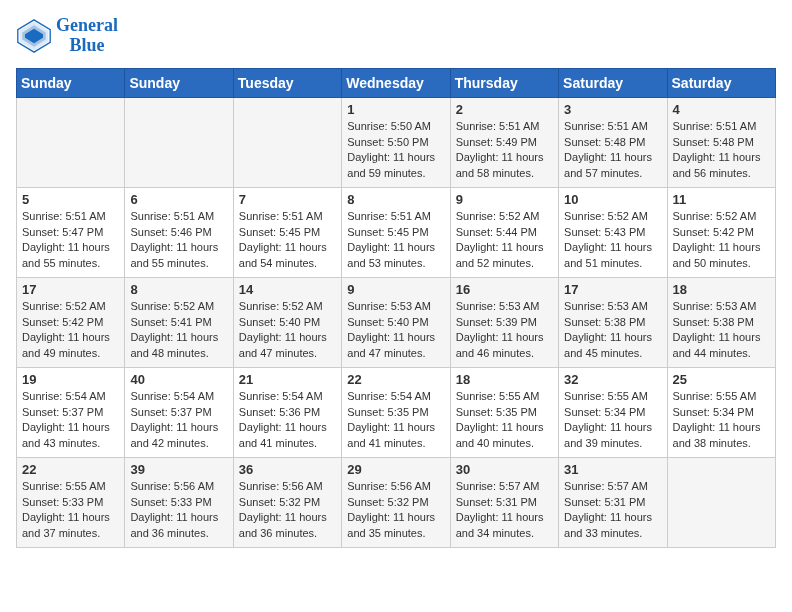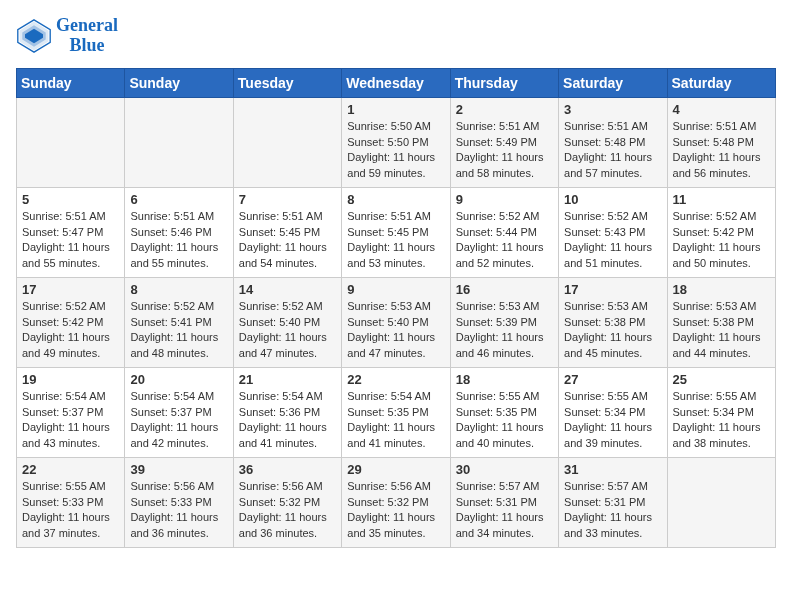--- a/index.html
+++ b/index.html
@@ -279,21 +279,21 @@
       <tr>
         <td>
           <div class="day-number">19</div>
         <div class="day-info">
           Sunrise: 5:54 AM<br>
           Sunset: 5:37 PM<br>
           Daylight: 11 hours and 43 minutes.
         </div>
         </td>
         <td>
-          <div class="day-number">20</div>
+          <div class="day-number">40</div>
         <div class="day-info">
           Sunrise: 5:54 AM<br>
           Sunset: 5:37 PM<br>
           Daylight: 11 hours and 42 minutes.
         </div>
         </td>
         <td>
           <div class="day-number">21</div>
         <div class="day-info">
           Sunrise: 5:54 AM<br>
@@ -311,21 +311,21 @@
         </td>
         <td>
           <div class="day-number">18</div>
         <div class="day-info">
           Sunrise: 5:55 AM<br>
           Sunset: 5:35 PM<br>
           Daylight: 11 hours and 40 minutes.
         </div>
         </td>
         <td>
-          <div class="day-number">27</div>
+          <div class="day-number">32</div>
         <div class="day-info">
           Sunrise: 5:55 AM<br>
           Sunset: 5:34 PM<br>
           Daylight: 11 hours and 39 minutes.
         </div>
         </td>
         <td>
           <div class="day-number">25</div>
         <div class="day-info">
           Sunrise: 5:55 AM<br>

